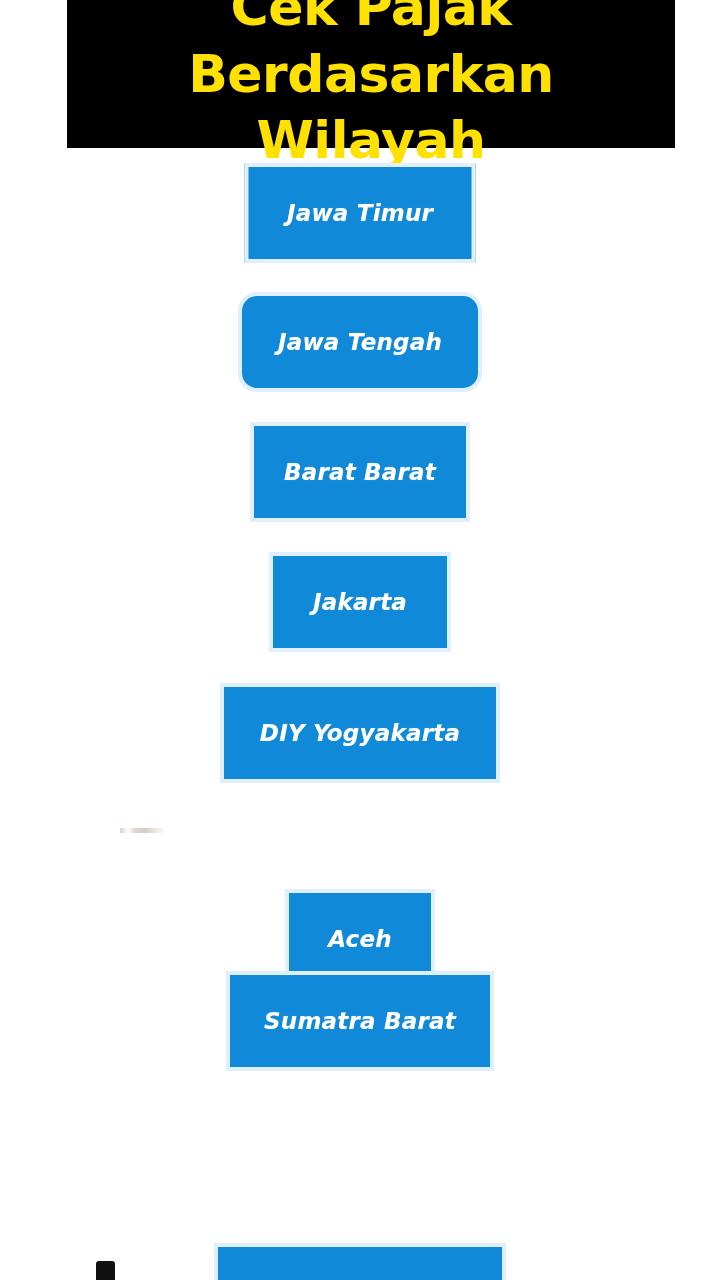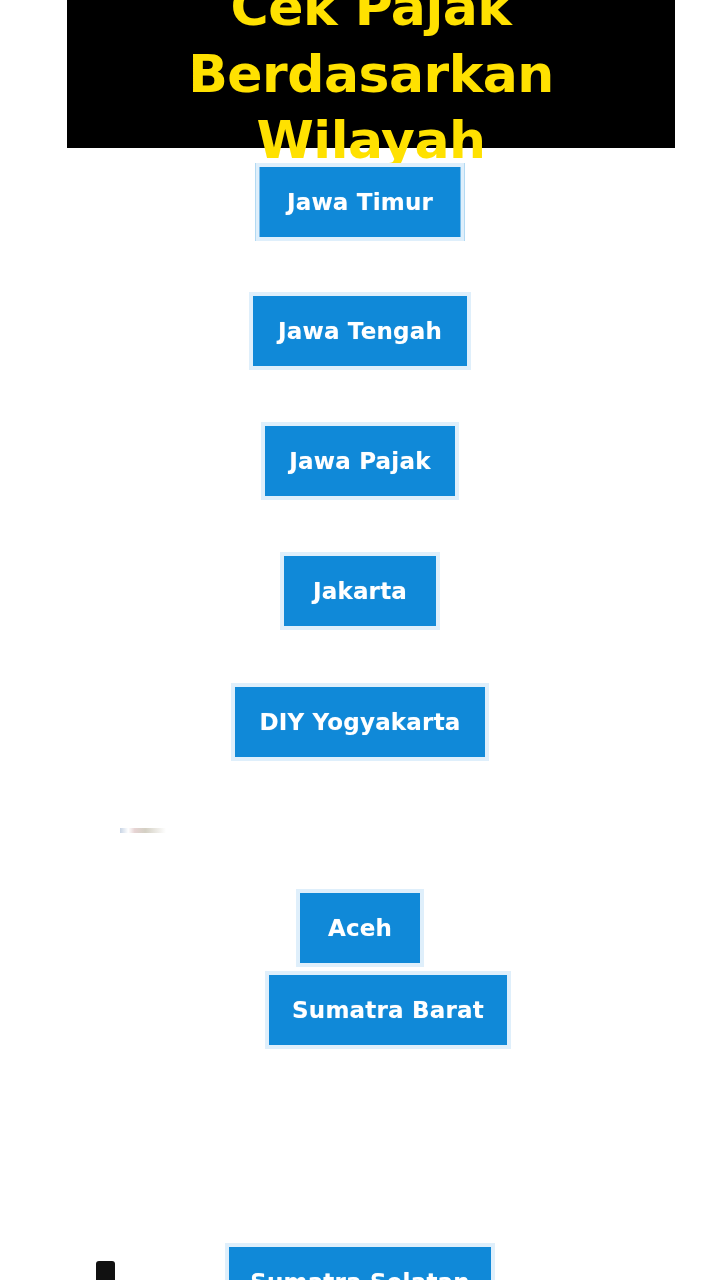--- a/index.html
+++ b/index.html
@@ -63,40 +63,41 @@
     left: 50%;
     transform: translateX(-50%);
     height: 70px;
     background: #1089d8;
     border: 4px solid #dfeffb;
     box-sizing: content-box;
     display: flex;
     align-items: center;
     justify-content: center;
     cursor: pointer;
-    padding: 0;
+    padding: 11px;
+    font-style: italic;
   }
   .region-button .btn-label {
     color: #ffffff;
     font-family: "DejaVu Sans", sans-serif;
     font-weight: bold;
     font-size: 23px;
     letter-spacing: 0.2px;
     white-space: nowrap;
     text-shadow: 0 0 1px rgba(255,255,255,0.35);
   }
 
   
   .rb-0 { top: 15px;   width: 201px; }
-  .rb-1 { top: 144px;  width: 214px; }
+  .rb-1 { top: 144px;  width: 214px; border-radius: 19px; }
   .rb-2 { top: 274px;  width: 190px; }
   .rb-3 { top: 404px;  width: 152px; }
   .rb-4 { top: 535px;  width: 250px; }
   .rb-5 { top: 693px;  width: 120px; margin-top: 48px; }
-  .rb-6 { top: 823px;  width: 238px; margin-left: 28px; }
+  .rb-6 { top: 823px;  width: 238px; }
   .rb-7 { top: 953px;  width: 238px; }
   .rb-8 { top: 1095px; width: 262px; }
 
   
   .render-artifact {
     position: absolute;
     left: 120px;
     top: 828px;
     width: 46px;
     height: 5px;
@@ -132,21 +133,21 @@
 
     <div class="region-button rb-0">
       <span class="btn-label">Jawa Timur</span>
     </div>
 
     <div class="region-button rb-1">
       <span class="btn-label">Jawa Tengah</span>
     </div>
 
     <div class="region-button rb-2">
-      <span class="btn-label">Jawa Pajak</span>
+      <span class="btn-label">Barat Barat</span>
     </div>
 
     <div class="region-button rb-3">
       <span class="btn-label">Jakarta</span>
     </div>
 
     <div class="region-button rb-4">
       <span class="btn-label">DIY Yogyakarta</span>
     </div>
 

